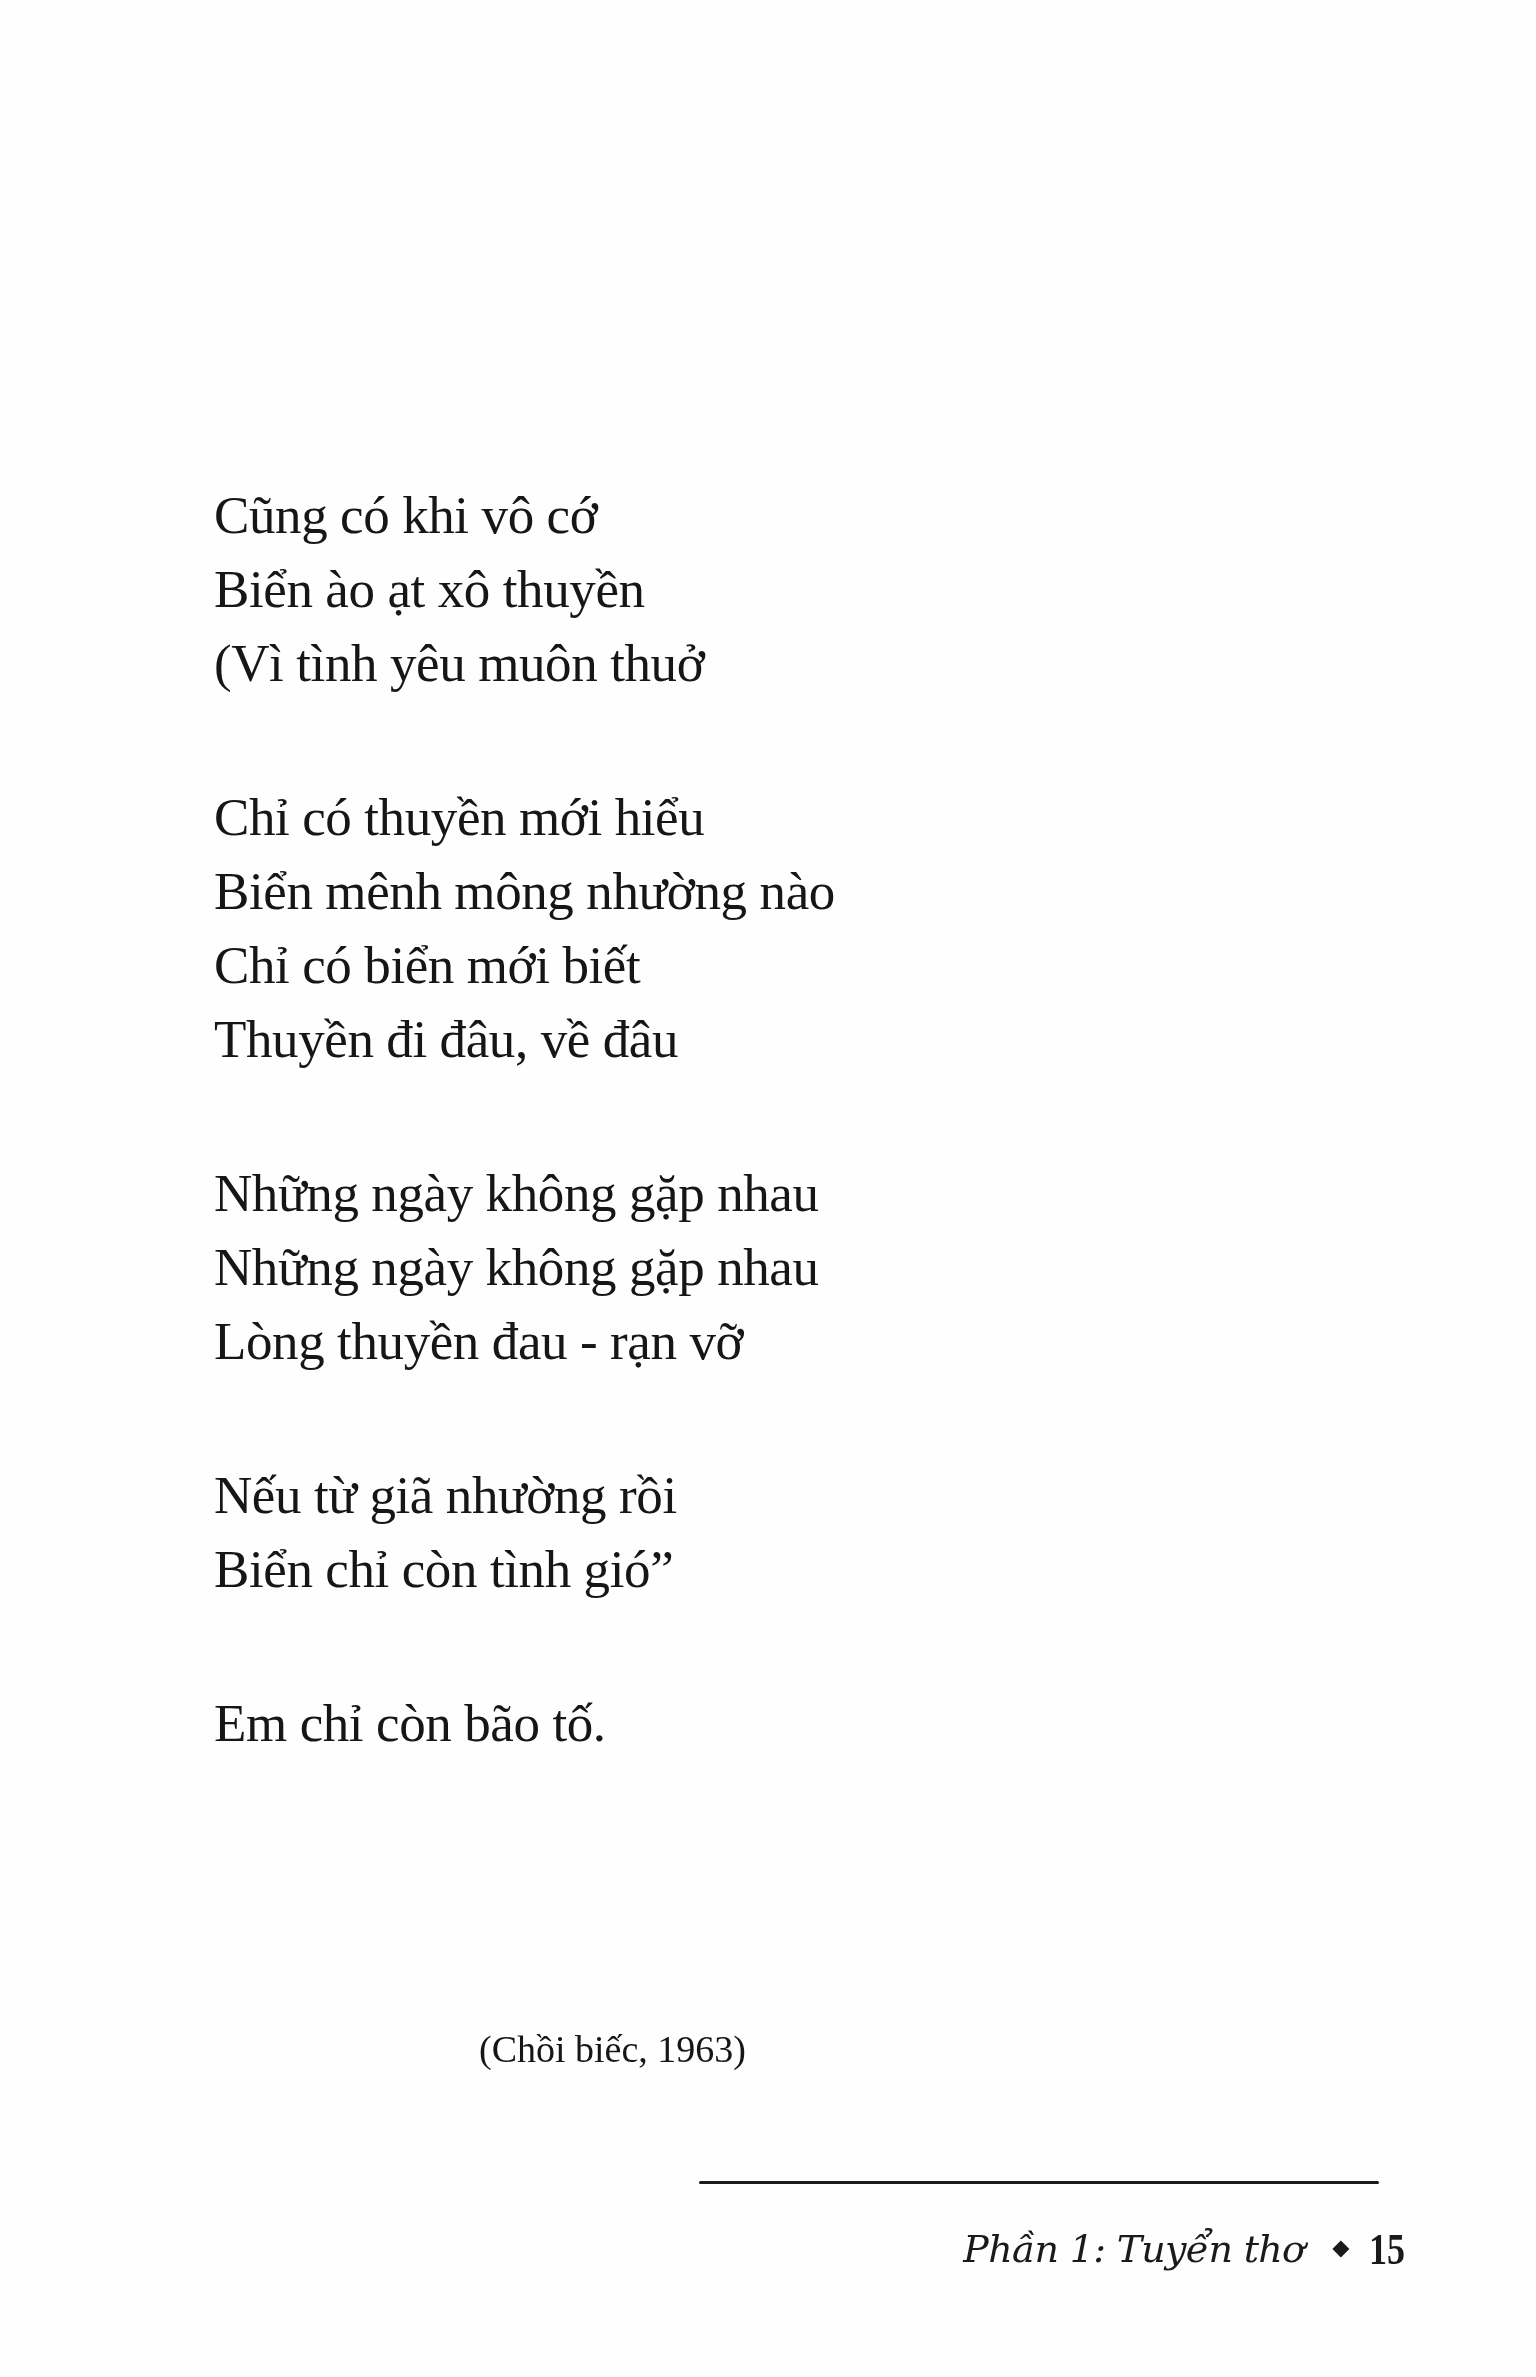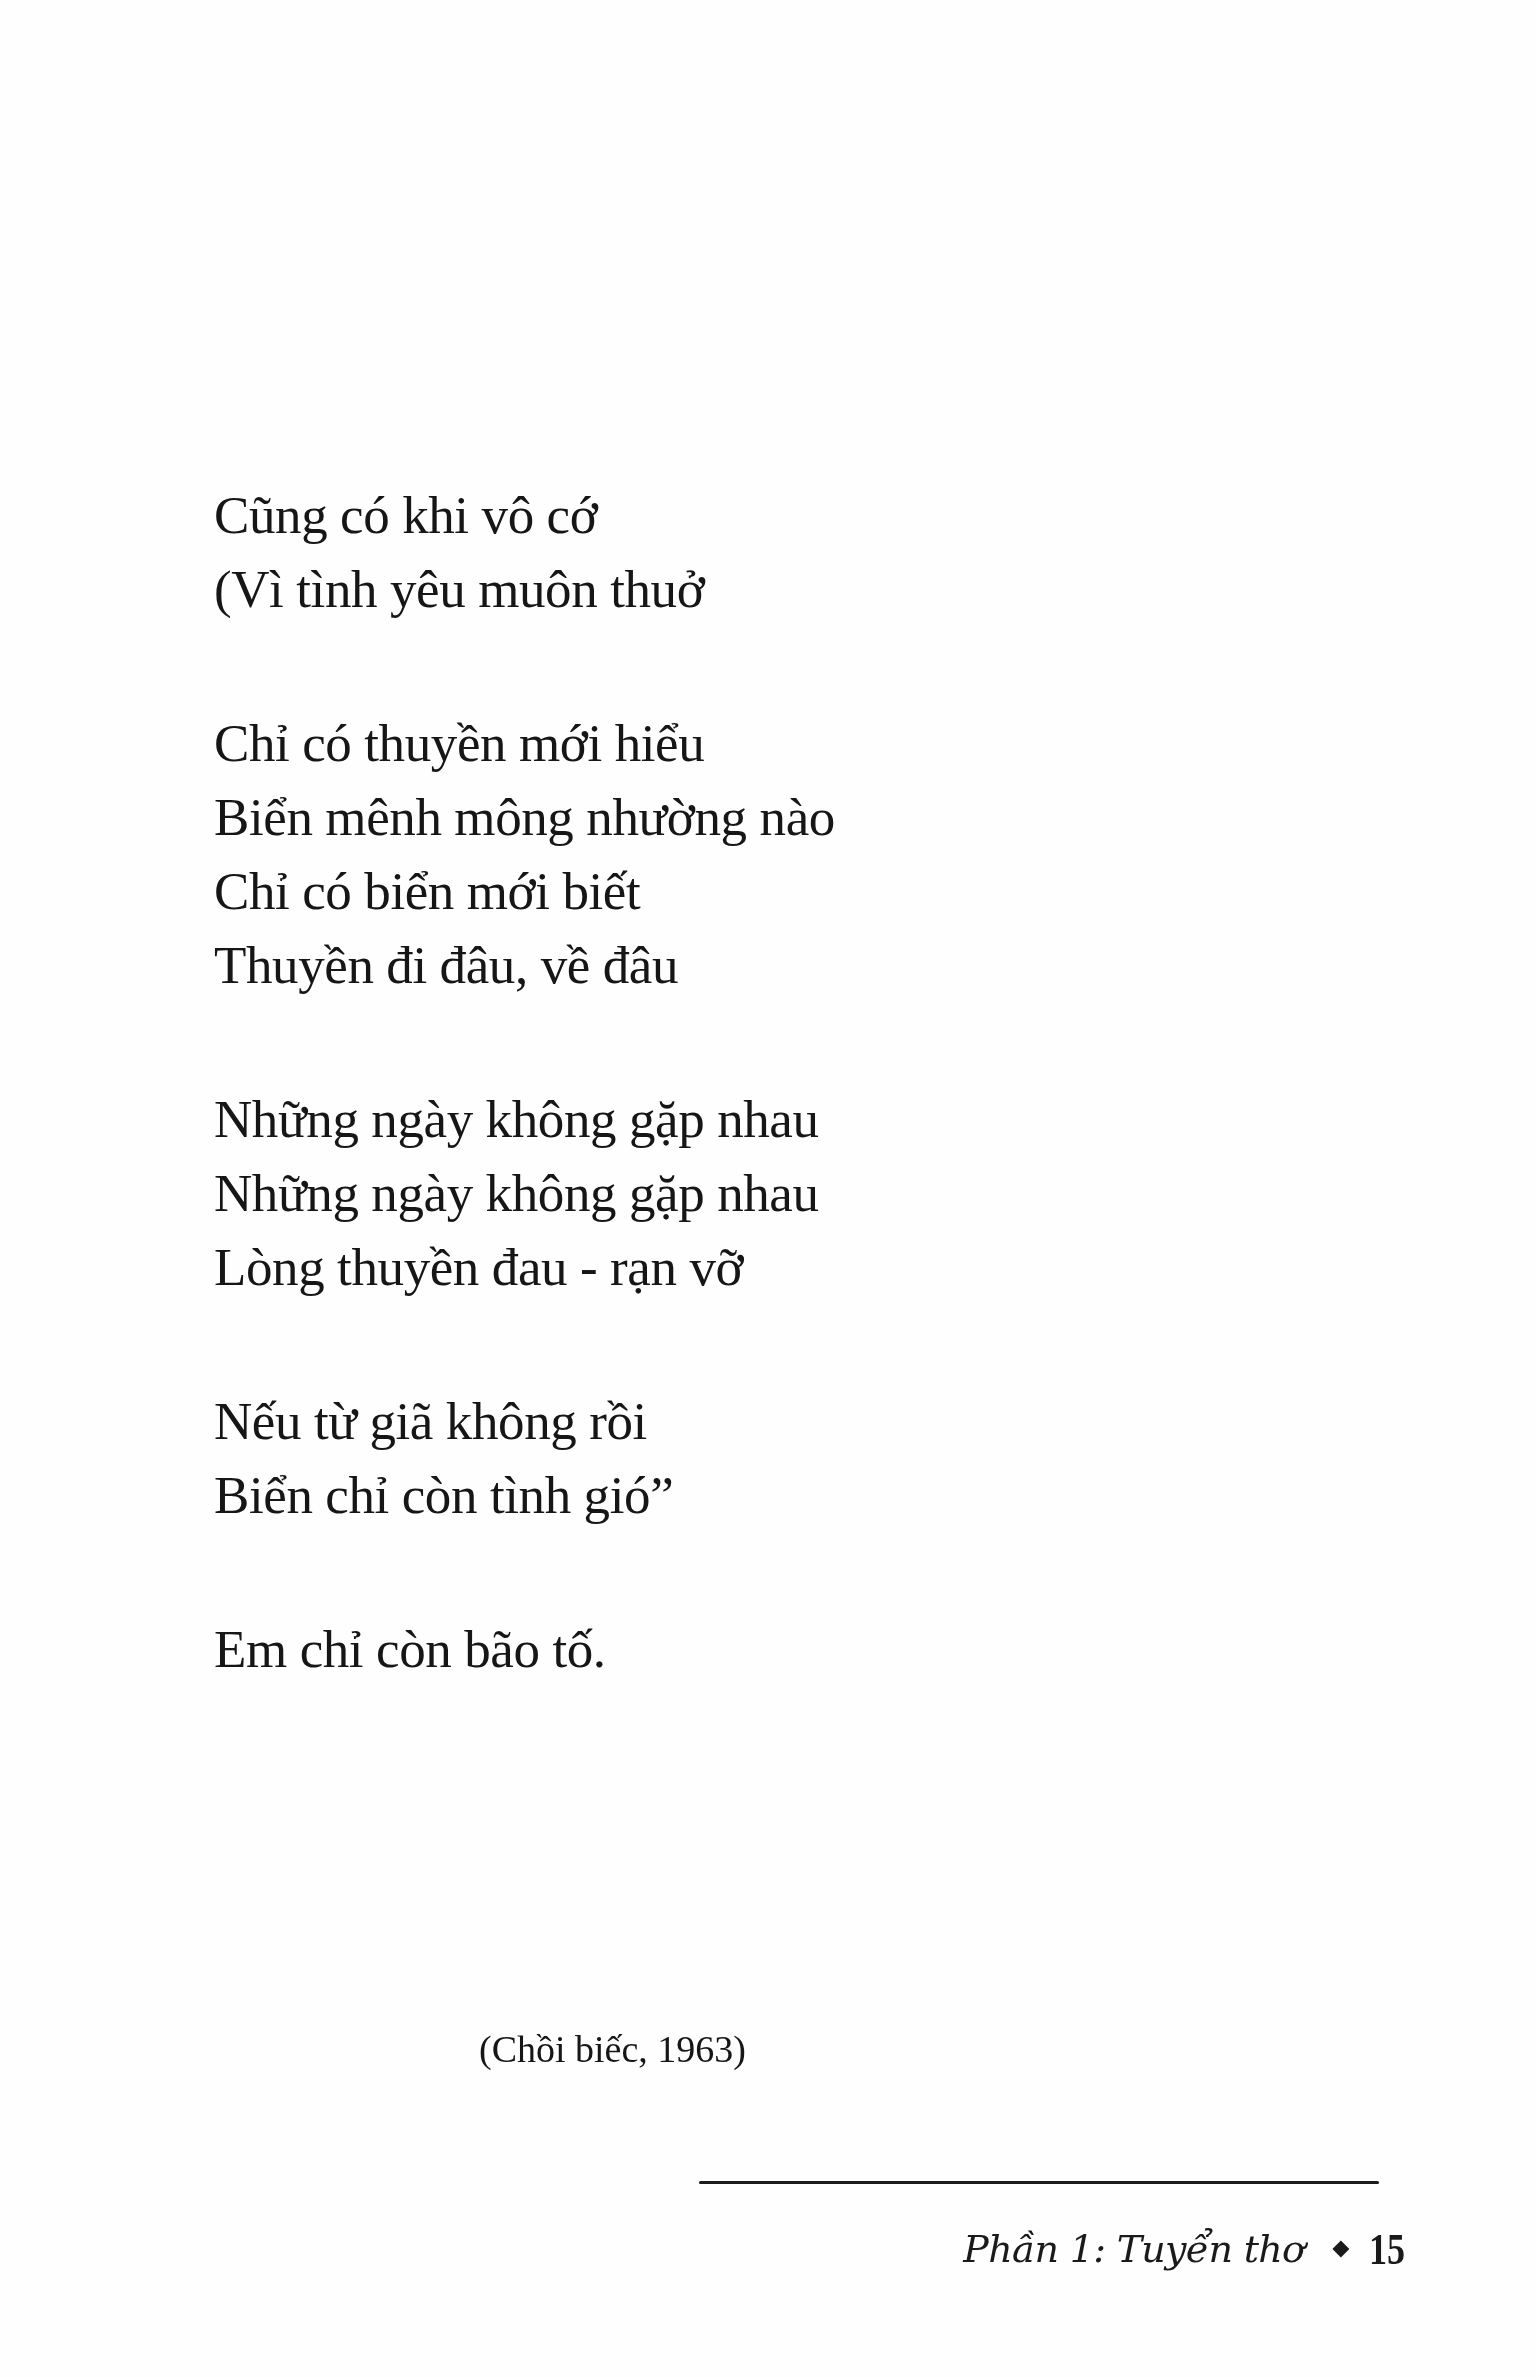--- a/index.html
+++ b/index.html
@@ -93,35 +93,36 @@
   }
 </style>
 </head>
 <body>
 
 <div class="page">
 
   <div class="poem">
     <div class="stanza">
       <span class="line">Cũng có khi vô cớ</span>
+      <span class="line">Biển ào ạt xô thuyền</span>
       <span class="line">(Vì tình yêu muôn thuở</span>
     </div>
     <div class="stanza">
       <span class="line">Chỉ có thuyền mới hiểu</span>
       <span class="line">Biển mênh mông nhường nào</span>
       <span class="line">Chỉ có biển mới biết</span>
       <span class="line">Thuyền đi đâu, về đâu</span>
     </div>
     <div class="stanza">
       <span class="line">Những ngày không gặp nhau</span>
       <span class="line">Những ngày không gặp nhau</span>
       <span class="line">Lòng thuyền đau - rạn vỡ</span>
     </div>
     <div class="stanza">
-      <span class="line">Nếu từ giã không rồi</span>
+      <span class="line">Nếu từ giã nhường rồi</span>
       <span class="line">Biển chỉ còn tình gió”</span>
     </div>
     <div class="stanza">
       <span class="line">Em chỉ còn bão tố.</span>
     </div>
   </div>
 
   <div class="source">(Chồi biếc, 1963)</div>
 
   <div class="footer-rule"></div>

